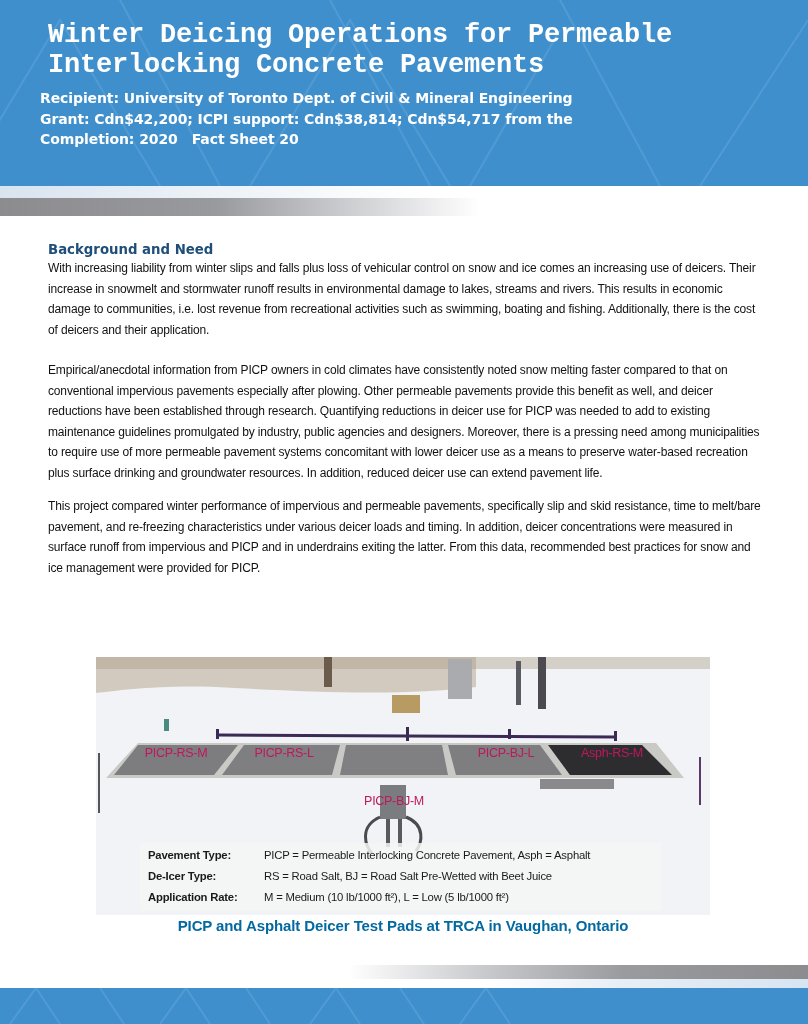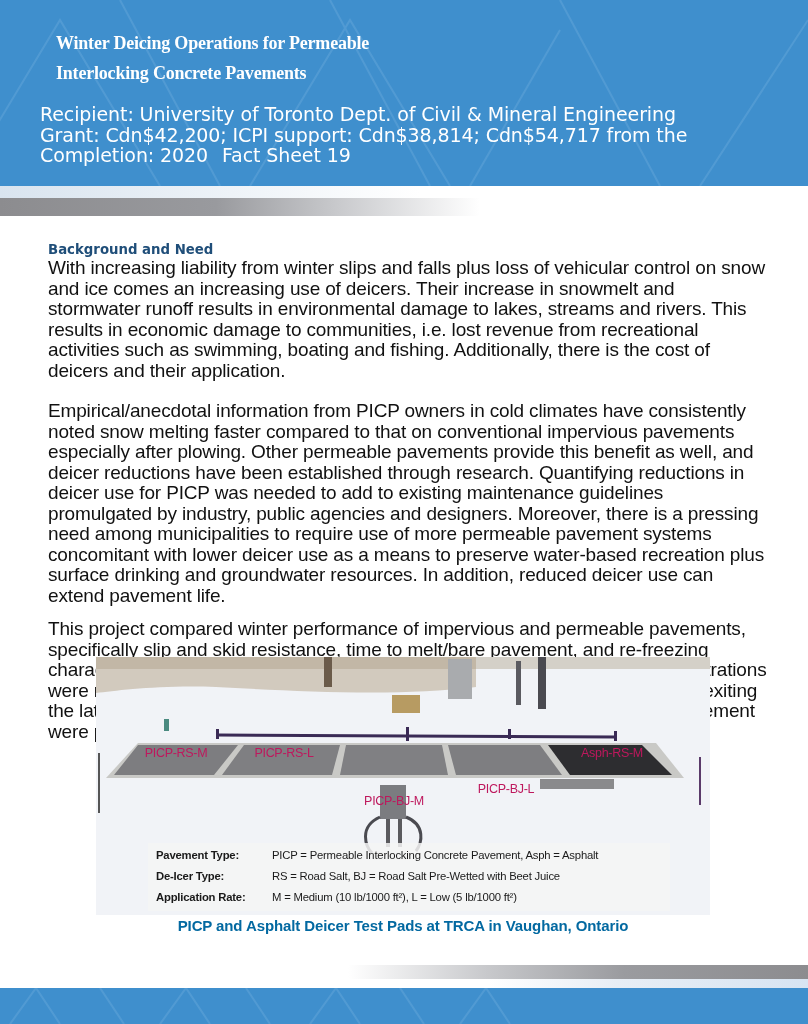--- a/index.html
+++ b/index.html
@@ -2,51 +2,51 @@
 <html><head>
 <meta charset="utf-8">
 <style>
   html, body { margin:0; padding:0; }
   body { width:808px; height:1024px; background:#ffffff; position:relative; overflow:hidden; font-family:"Liberation Sans", sans-serif; }
 
   
   .header { position:absolute; left:0; top:0; width:808px; height:186px; background:#3f8fcd; overflow:hidden; }
   .header svg.pattern { position:absolute; left:0; top:0; }
   .header-text { position:absolute; left:40px; top:12px; color:#ffffff; }
-  .title { font-family:Liberation Serif, serif; font-weight:bold; font-size:18px; line-height:30px; letter-spacing:-0.2px; margin:16px; }
-  .meta { font-family:"DejaVu Sans", sans-serif; font-weight:normal; font-size:19px; line-height:20.5px; letter-spacing:-0.1px; }
+  .title { font-family:Liberation Mono, monospace; font-weight:bold; font-size:27px; line-height:30px; letter-spacing:-0.2px; margin:8px; }
+  .meta { font-family:"DejaVu Sans", sans-serif; font-weight:bold; font-size:14px; line-height:20.5px; letter-spacing:-0.1px; }
   .meta .link { text-decoration:underline; }
   .meta .gap { display:inline-block; width:14px; }
 
   .logo-box { position:absolute; left:596px; top:36px; width:184px; height:92px; background:#ffffff; }
   .logo-mark { position:absolute; left:12px; top:12px; }
   .logo-word { position:absolute; left:64px; top:4px; font-family:"DejaVu Sans", sans-serif; font-weight:bold; font-size:38px; color:#1e1e1e; letter-spacing:1px; }
   .logo-sub { position:absolute; left:66px; top:56px; font-family:"DejaVu Sans", sans-serif; font-size:9.5px; line-height:12px; color:#333; }
 
   
   .swoosh-top { position:absolute; left:0; top:186px; width:808px; height:30px; }
   .swoosh-top .s1 { position:absolute; left:0; top:0; width:420px; height:12px; background:linear-gradient(to right,#d9e4ef 0%,#eef3f8 55%,rgba(255,255,255,0) 100%); }
   .swoosh-top .s2 { position:absolute; left:0; top:12px; width:480px; height:18px; background:linear-gradient(to right,#8c8c8f 0%,#999a9e 45%,#c8c9cc 70%,rgba(255,255,255,0) 100%); }
   .footer-band { position:absolute; left:0; top:988px; width:808px; height:36px; background:#3f8fcd; overflow:hidden; }
   .swoosh-bot { position:absolute; left:0; top:963px; width:808px; height:25px; }
   .swoosh-bot .s1 { position:absolute; right:0; top:2px; width:460px; height:14px; background:linear-gradient(to left,#8c8c8f 0%,#9a9b9f 40%,#c8c9cc 70%,rgba(255,255,255,0) 100%); }
   .swoosh-bot .s2 { position:absolute; right:0; top:16px; width:320px; height:9px; background:linear-gradient(to left,#d7e4f2 0%,#e8eef5 60%,rgba(255,255,255,0) 100%); }
 
   
   .content { position:absolute; left:48px; top:241px; width:720px; }
   .h2 { font-family:"DejaVu Sans", sans-serif; font-weight:bold; font-size:13.3px; color:#1f4e79; margin:0; line-height:17px; }
-  .para { font-family:"Liberation Sans", sans-serif; font-size:19px; line-height:20.5px; color:#111; margin:0; letter-spacing:-0.15px; }
+  .para { font-family:"Liberation Sans", sans-serif; font-size:12px; line-height:20.5px; color:#111; margin:0; letter-spacing:-0.15px; }
   .spacer { height:20px; }
   .spacer-s { height:13px; }
 
   
   .photo { position:absolute; left:96px; top:657px; width:614px; height:258px; overflow:hidden; background:#eef0f4; }
   .photo svg { position:absolute; left:0; top:0; }
   .pad-label { position:absolute; top:82px; height:28px; line-height:28px; text-align:center; color:#be185d; font-size:12.5px; font-family:"Liberation Sans", sans-serif; letter-spacing:-0.3px; }
-  .legend { position:absolute; left:52px; top:186px; width:522px; height:68px; background:rgba(245,245,245,0.85); }
+  .legend { position:absolute; left:44px; top:186px; width:522px; height:68px; background:rgba(245,245,245,0.85); }
   .legend-row { position:absolute; left:8px; font-size:11.3px; color:#1a1a1a; font-family:"Liberation Sans", sans-serif; white-space:nowrap; letter-spacing:-0.2px; }
   .legend-row .k { position:absolute; left:0; font-weight:bold; }
   .legend-row .v { position:absolute; left:116px; }
   .caption { position:absolute; left:96px; top:917px; width:614px; text-align:center; font-family:Liberation Sans, sans-serif; font-weight:bold; font-size:15px; color:#0369a1; letter-spacing:-0.1px; }
 </style>
 </head>
 <body>
 
 <div class="header">
   <svg class="pattern" width="808" height="186" viewBox="0 0 808 186">
@@ -61,21 +61,21 @@
     </g>
   </svg>
   <div class="header-text">
     <h1 class="title">
       <span>Winter Deicing Operations for Permeable</span><br>
       <span>Interlocking Concrete Pavements</span>
     </h1>
     <div class="meta">Recipient: University of Toronto Dept. of Civil &amp; Mineral Engineering</div>
     <div class="meta">Grant: Cdn$42,200; ICPI support: Cdn$38,814; Cdn$54,717 from the</div>
     <div class="meta">
-      <span>Completion: 2020</span><span class="gap"></span><span>Fact Sheet 19</span>
+      <span>Completion: 2020</span><span class="gap"></span><span>Fact Sheet 20</span>
     </div>
   </div>
 
 </div>
 
 <div class="swoosh-top">
   <div class="s1"></div>
     <div class="s2"></div>
 </div>
 
@@ -120,21 +120,21 @@
     <rect x="290" y="162" width="4" height="28" fill="#5a5a5e"></rect>
     <rect x="302" y="162" width="4" height="28" fill="#5a5a5e"></rect>
     <path d="M284 160 C262 170 270 190 276 196" stroke="#4a4a50" stroke-width="3" fill="none"></path>
     <path d="M310 160 C330 168 326 186 320 194" stroke="#4a4a50" stroke-width="3" fill="none"></path>
     <rect x="2" y="96" width="2" height="60" fill="#555"></rect>
     <rect x="603" y="100" width="2" height="48" fill="#5a3a6a"></rect>
   </svg>
   <div class="pad-label" style="left:30px;width:100px;">PICP-RS-M</div>
   <div class="pad-label" style="left:136px;width:104px;">PICP-RS-L</div>
   <div class="pad-label" style="left:248px;width:100px;margin-top:48px;">PICP-BJ-M</div>
-  <div class="pad-label" style="left:358px;width:104px;margin-top:36px;">PICP-BJ-L</div>
+  <div class="pad-label" style="left:358px;width:104px;">PICP-BJ-L</div>
   <div class="pad-label" style="left:466px;width:100px;">Asph-RS-M</div>
 
   <div class="legend">
     <div class="legend-row" style="top:6px;">
       <span class="k">Pavement Type:</span>
       <span class="v">PICP = Permeable Interlocking Concrete Pavement,  Asph = Asphalt</span>
     </div>
     <div class="legend-row" style="top:27px;">
       <span class="k">De-Icer Type:</span>
       <span class="v">RS = Road Salt,  BJ = Road Salt Pre-Wetted with Beet Juice</span>

